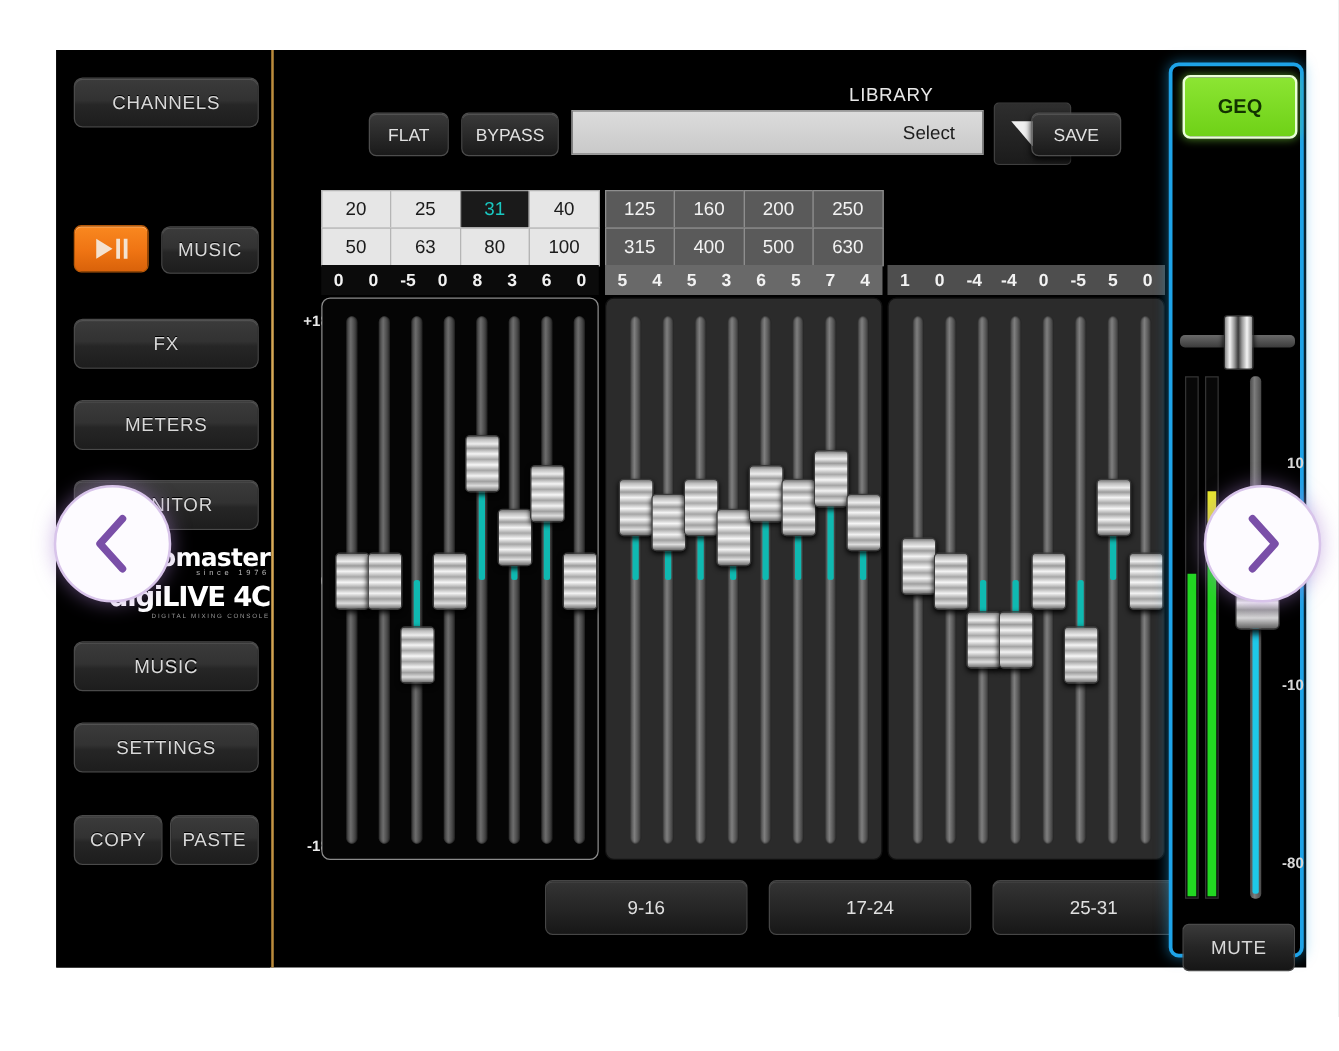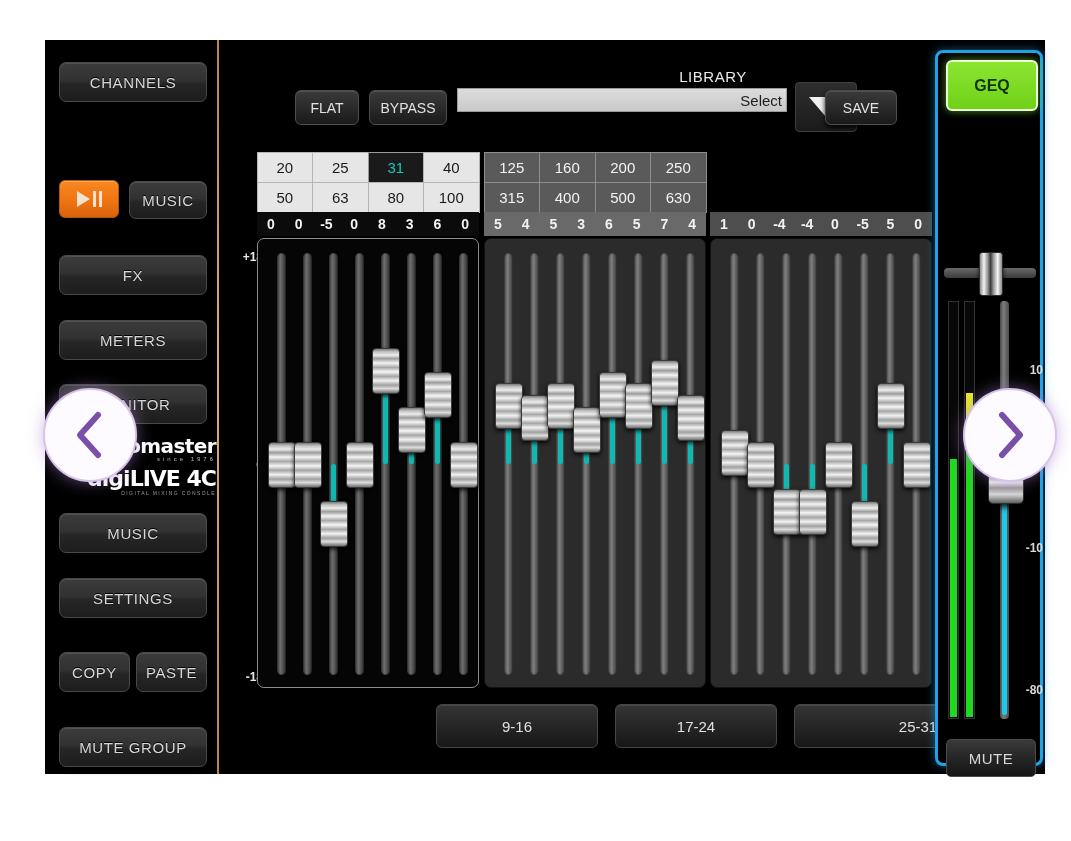--- a/index.html
+++ b/index.html
@@ -56,24 +56,24 @@
     background:linear-gradient(180deg,#3a3a3a,#2a2a2a 50%,#1a1a1a);
     border:1px solid #4d4d4d;border-radius:6px;color:#e2e2e2;font-size:14px;
     display:flex;align-items:center;justify-content:center;
     box-shadow:0 3px 5px rgba(0,0,0,.9), inset 0 1px 0 rgba(255,255,255,.12);
   }
   #btn-flat{left:72px;width:62px;}
   #btn-bypass{left:146px;width:76px;}
   #btn-save{left:602px;width:70px;}
   .lib-label{position:absolute;left:420px;top:28px;width:140px;text-align:center;color:#e8e8e8;font-size:15px;letter-spacing:.5px;}
   #library-field{
-    position:absolute;left:234px;top:48px;width:330px;height:24px;
+    position:absolute;left:234px;top:48px;width:330px;height:36px;
     background:linear-gradient(180deg,#dcdcdc,#c9c9c9);border:1px solid #9a9a9a;
     color:#1e1e1e;font-size:15px;display:flex;align-items:center;justify-content:flex-end;
-    padding-right:4px;box-sizing:border-box;
+    padding-right:22px;box-sizing:border-box;
   }
   #library-dropdown{
     position:absolute;left:572px;top:42px;width:60px;height:48px;
     background:linear-gradient(180deg,#2e2e2e,#1b1b1b);border:1px solid #3f3f3f;border-radius:4px;
     display:flex;align-items:center;justify-content:center;
   }
   #library-dropdown .caret{width:0;height:0;border-left:17px solid transparent;border-right:17px solid transparent;border-top:20px solid #f0f0f0;}
 
   
   .scale{position:absolute;left:178px;top:210px;width:42px;height:450px;color:#e9e9e9;font-size:12px;font-weight:bold;}
@@ -211,23 +211,20 @@
         <span>SETTINGS</span>
       </div>
 
     <div class="sb-btn half" style="top:612px;left:14px">
         <span>COPY</span>
       </div>
     <div class="sb-btn half" style="top:612px;left:91px">
         <span>PASTE</span>
       </div>
 
-    <div class="sb-btn" style="top:687px">
-        <span>MUTE GROUP</span>
-      </div>
   </div>
 
   <div class="divider"></div>
 
   <div class="toolbar">
     <div class="tb-btn" id="btn-flat">
         <span>FLAT</span>
       </div>
     <div class="tb-btn" id="btn-bypass">
         <span>BYPASS</span>
@@ -428,21 +425,21 @@
       </div>
     </div>
 
   <div class="bank-row" id="bank-row">
       <div class="bank-btn" style="left: 179px;">
         <span>9-16</span>
       </div>
       <div class="bank-btn" style="left: 358px;">
         <span>17-24</span>
       </div>
-      <div class="bank-btn" style="left: 537px; padding-left: 43px;">
+      <div class="bank-btn" style="left: 537px;">
         <span>25-31</span>
       </div>
     </div>
 
   <div class="strip">
     <div id="btn-geq">
         <span>GEQ</span>
       </div>
 
     <div class="pan">

